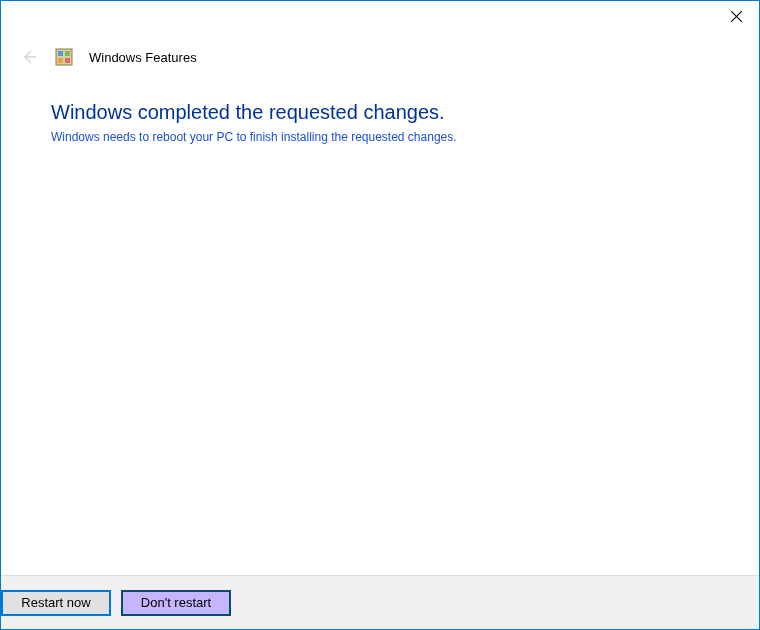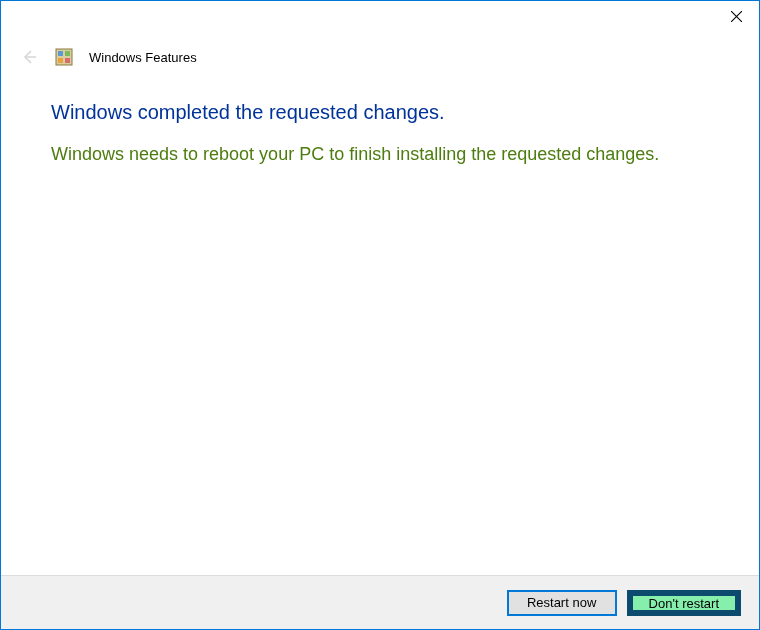--- a/index.html
+++ b/index.html
@@ -67,46 +67,45 @@
       font-size: 13px;
       color: #000000;
     }
     .content {
       padding: 24px 50px 0 50px;
     }
     .heading {
       font-size: 20px;
       color: #003399;
       font-weight: 400;
-      margin-bottom: 20px;
+      margin-bottom: 6px;
     }
     .body-text {
-      font-size: 18px;
-      color: #4d7c0f;
+      font-size: 12px;
+      color: #1d4ed8;
     }
     .footer {
       position: absolute;
       bottom: 0;
       left: 0;
       right: 0;
       height: 54px;
       background: #f0f0f0;
       border-top: 1px solid #dcdcdc;
       display: flex;
-      justify-content: flex-end;
       align-items: center;
       padding-right: 18px;
       gap: 10px;
     }
     .btn {
       min-width: 110px;
       height: 26px;
       font-size: 13px;
-      background: #86efac;
-      border: 6px solid #0c4a6e;
+      background: #c4b5fd;
+      border: 2px solid #0c4a6e;
       cursor: pointer;
       padding: 0 16px;
     }
     .btn.primary {
       border: 2px solid #0078d7;
       background: #e1e1e1;
     }
   </style>
 </head>
 <body>

